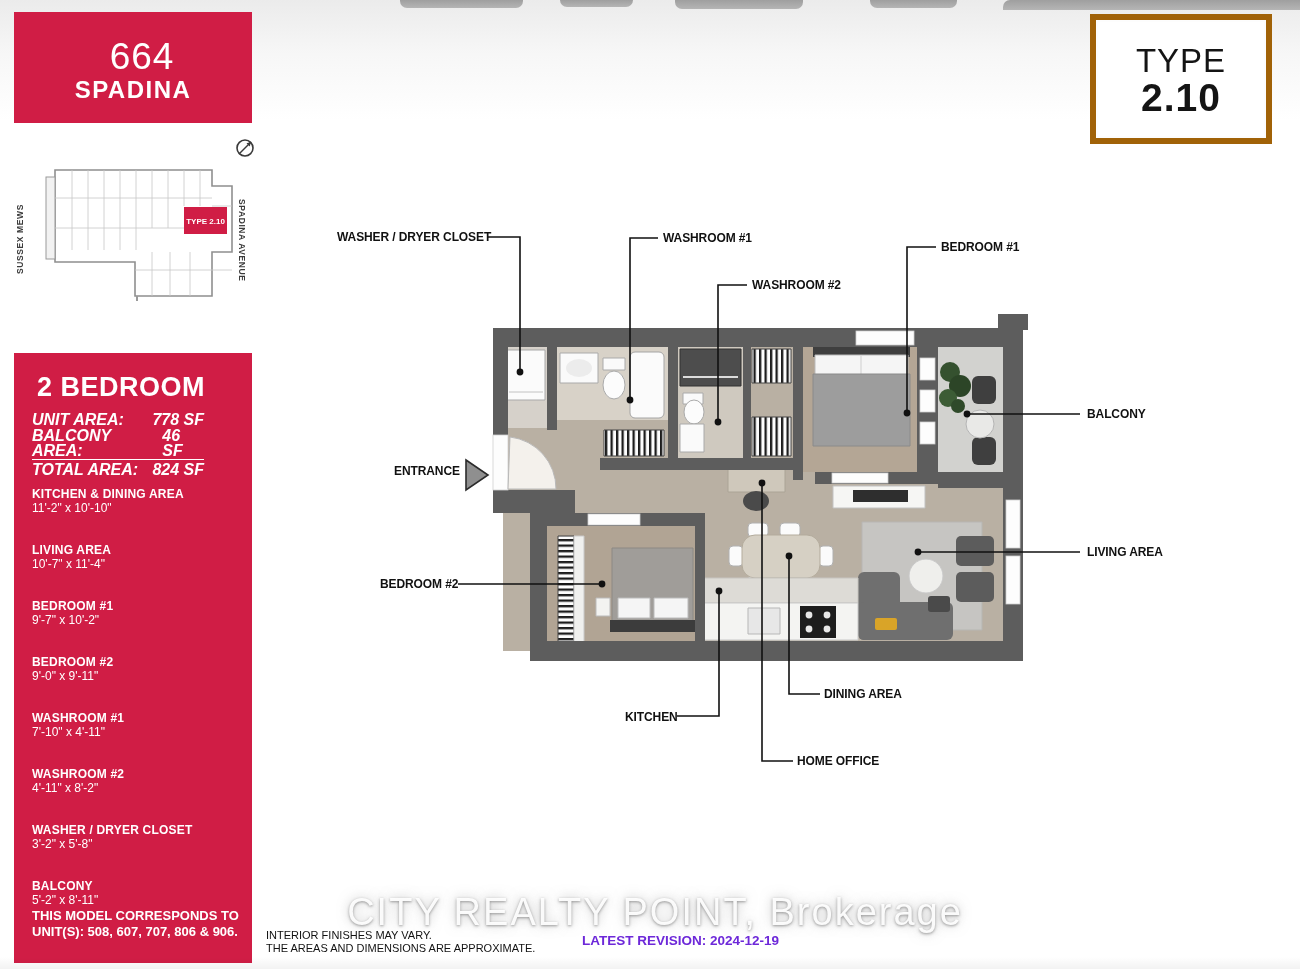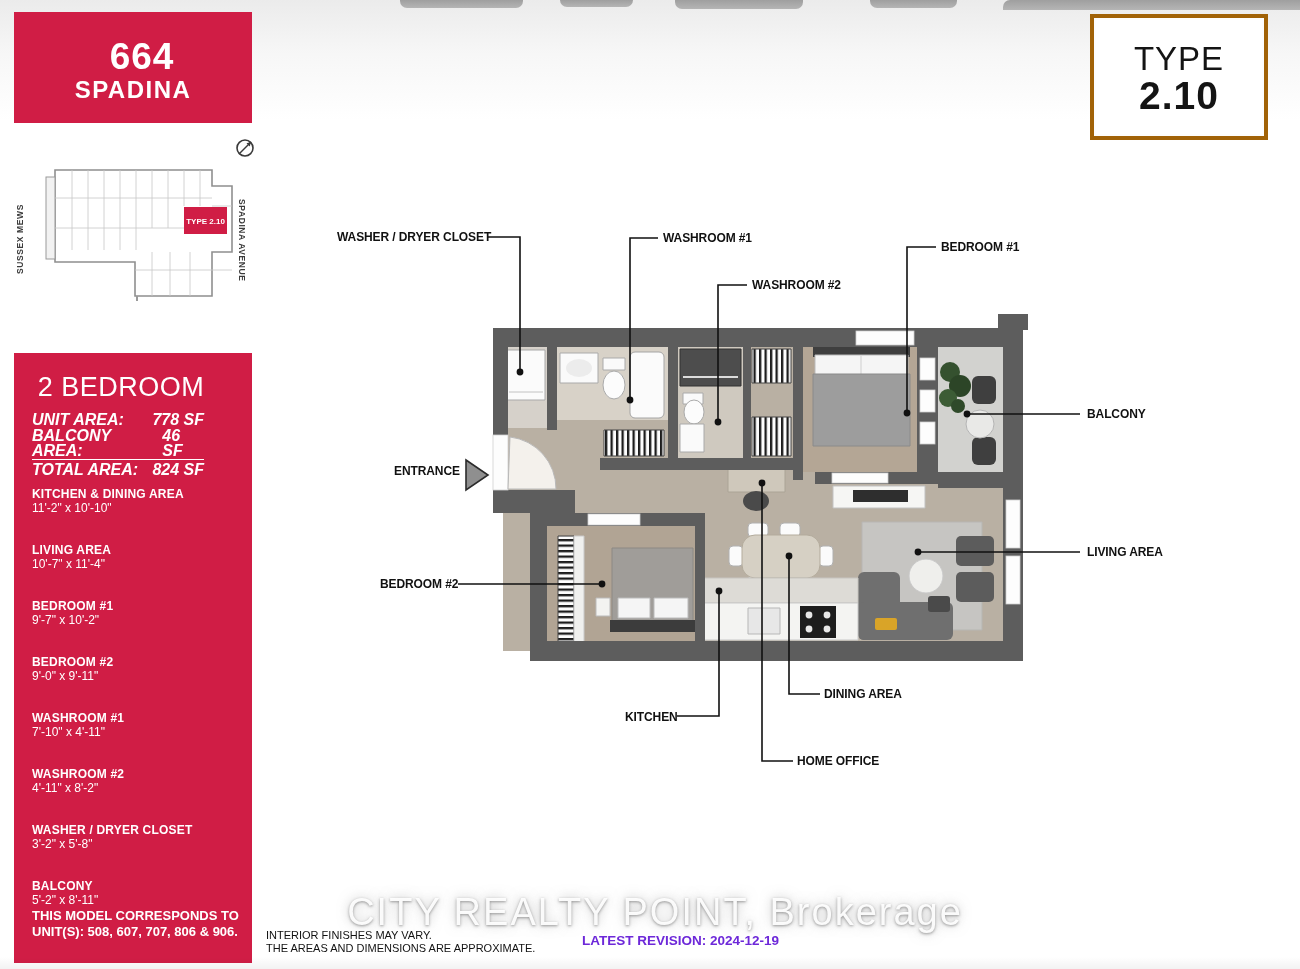--- a/index.html
+++ b/index.html
@@ -8,33 +8,33 @@
   .abs{position:absolute;}
   
   .topgrad{left:0;top:0;width:1300px;height:120px;
            background:linear-gradient(to bottom,#ebebeb 0%,#f7f7f7 45%,#ffffff 100%);}
   .pill{top:0;background:linear-gradient(#9f9f9f,#b5b5b5);border-radius:0 0 7px 7px;}
   .botgrad{left:0;top:957px;width:1300px;height:12px;
            background:linear-gradient(to bottom,rgba(0,0,0,0),rgba(0,0,0,0.05));}
   
   .redbox{background:#d01d45;color:#fff;}
   #title-block{left:14px;top:12px;width:238px;height:111px;text-align:center;}
-  #title-number{font-size:37px;font-weight:bold;letter-spacing:1px;margin-top:26px;line-height:38px;padding-left:18px;}
+  #title-number{font-size:37px;font-weight:normal;letter-spacing:1px;margin-top:26px;line-height:38px;padding-left:18px;}
   #title-name{font-size:24px;font-weight:bold;letter-spacing:1.5px;line-height:28px;}
   
   #type-box{left:1090px;top:14px;width:170px;height:118px;background:#fff;
-            border:4px solid #a16207;box-shadow:inset 0 0 0 2px #fdfdfd;text-align:center;color:#141414;}
+            border:6px solid #a16207;box-shadow:inset 0 0 0 2px #fdfdfd;text-align:center;color:#141414;}
   #type-box .t1{font-size:33px;line-height:37px;margin-top:22px;letter-spacing:1px;}
   #type-box .t2{font-size:39px;line-height:37px;letter-spacing:1px;font-weight:bold;}
   
   .street{font-size:8.5px;font-weight:bold;color:#3c3c3c;letter-spacing:0.6px;white-space:nowrap;
           width:80px;text-align:center;}
   
   #sidebar{left:14px;top:353px;width:238px;height:610px;}
-  #summary-title{left:0;top:19px;width:214px;text-align:center;font-size:27px;font-weight:normal;letter-spacing:0.5px;}
+  #summary-title{left:0;top:19px;width:214px;text-align:center;font-size:27px;font-weight:bold;letter-spacing:0.5px;}
   .area-rows{left:18px;top:59px;width:172px;}
   .area-row{display:flex;justify-content:space-between;font-size:16px;font-weight:bold;
             line-height:15px;padding:0 0 1px 0;font-style:italic;}
   .area-row.underlined{border-bottom:1.5px solid #fff;margin-bottom:2px;}
   .rooms{left:18px;top:134px;width:210px;display:flex;flex-direction:column;gap:28px;}
   .room .rname{font-size:12px;font-weight:bold;line-height:14px;letter-spacing:0.2px;}
   .room .rdims{font-size:12px;line-height:14px;}
   .note{left:18px;top:555px;width:210px;font-size:13px;font-weight:bold;line-height:15.5px;}
   
   .plabel{font-size:12px;font-weight:bold;color:#111;white-space:nowrap;letter-spacing:-0.1px;}

